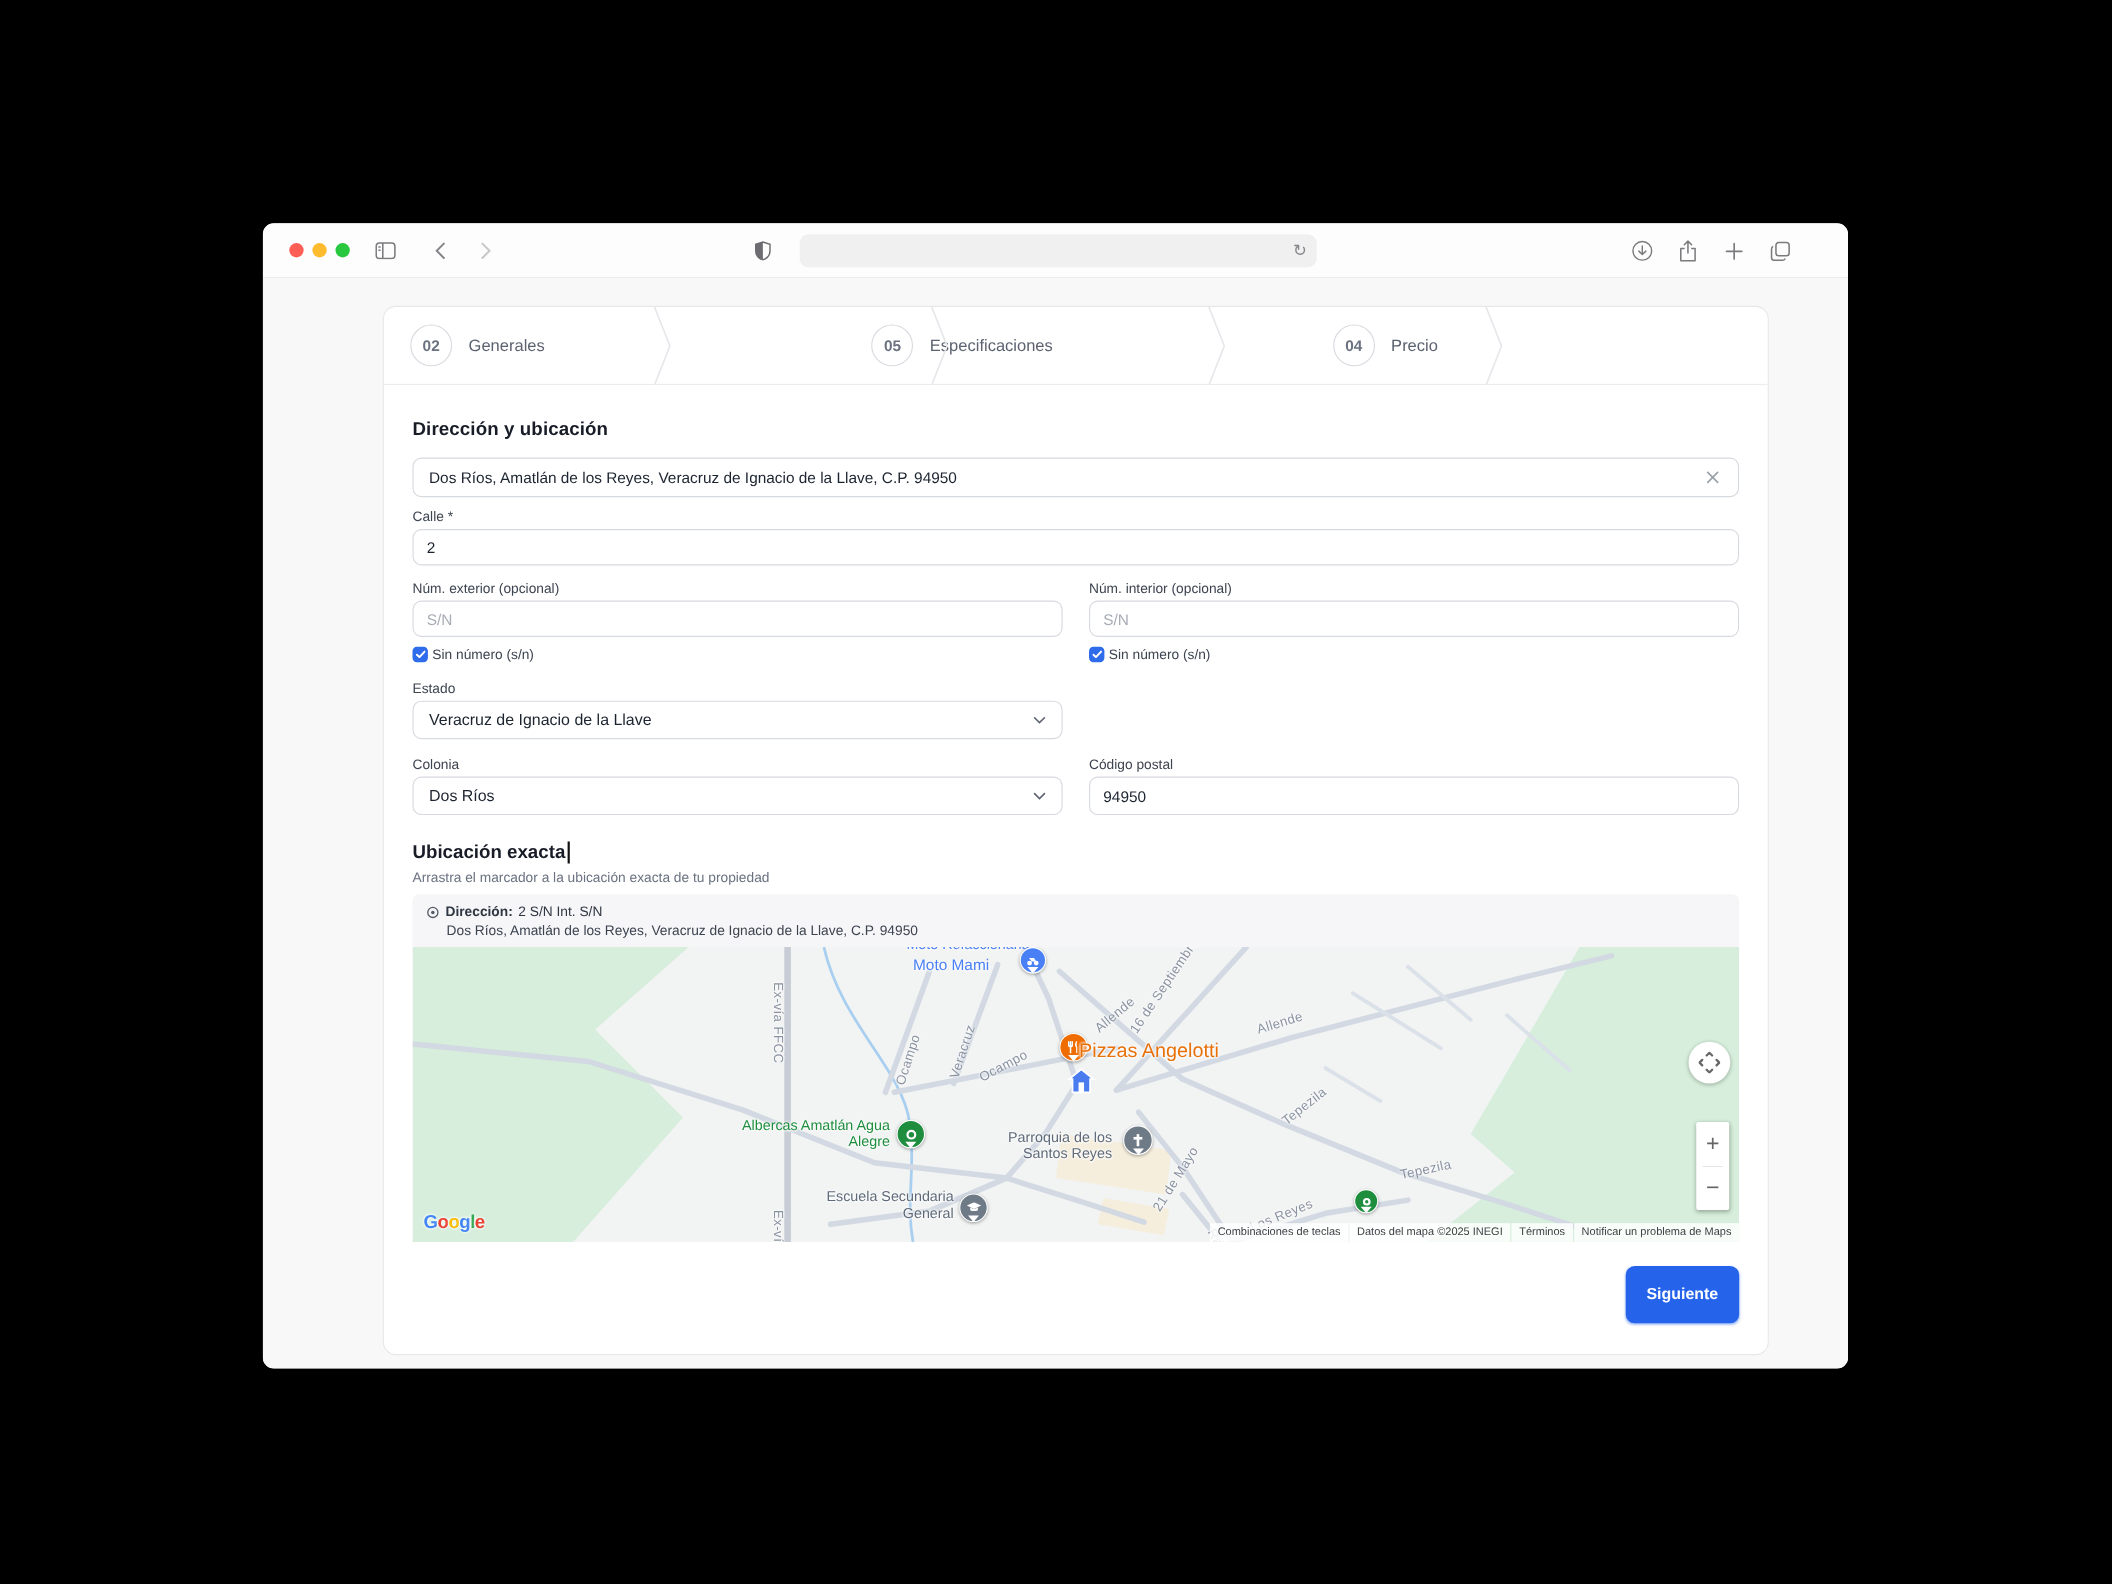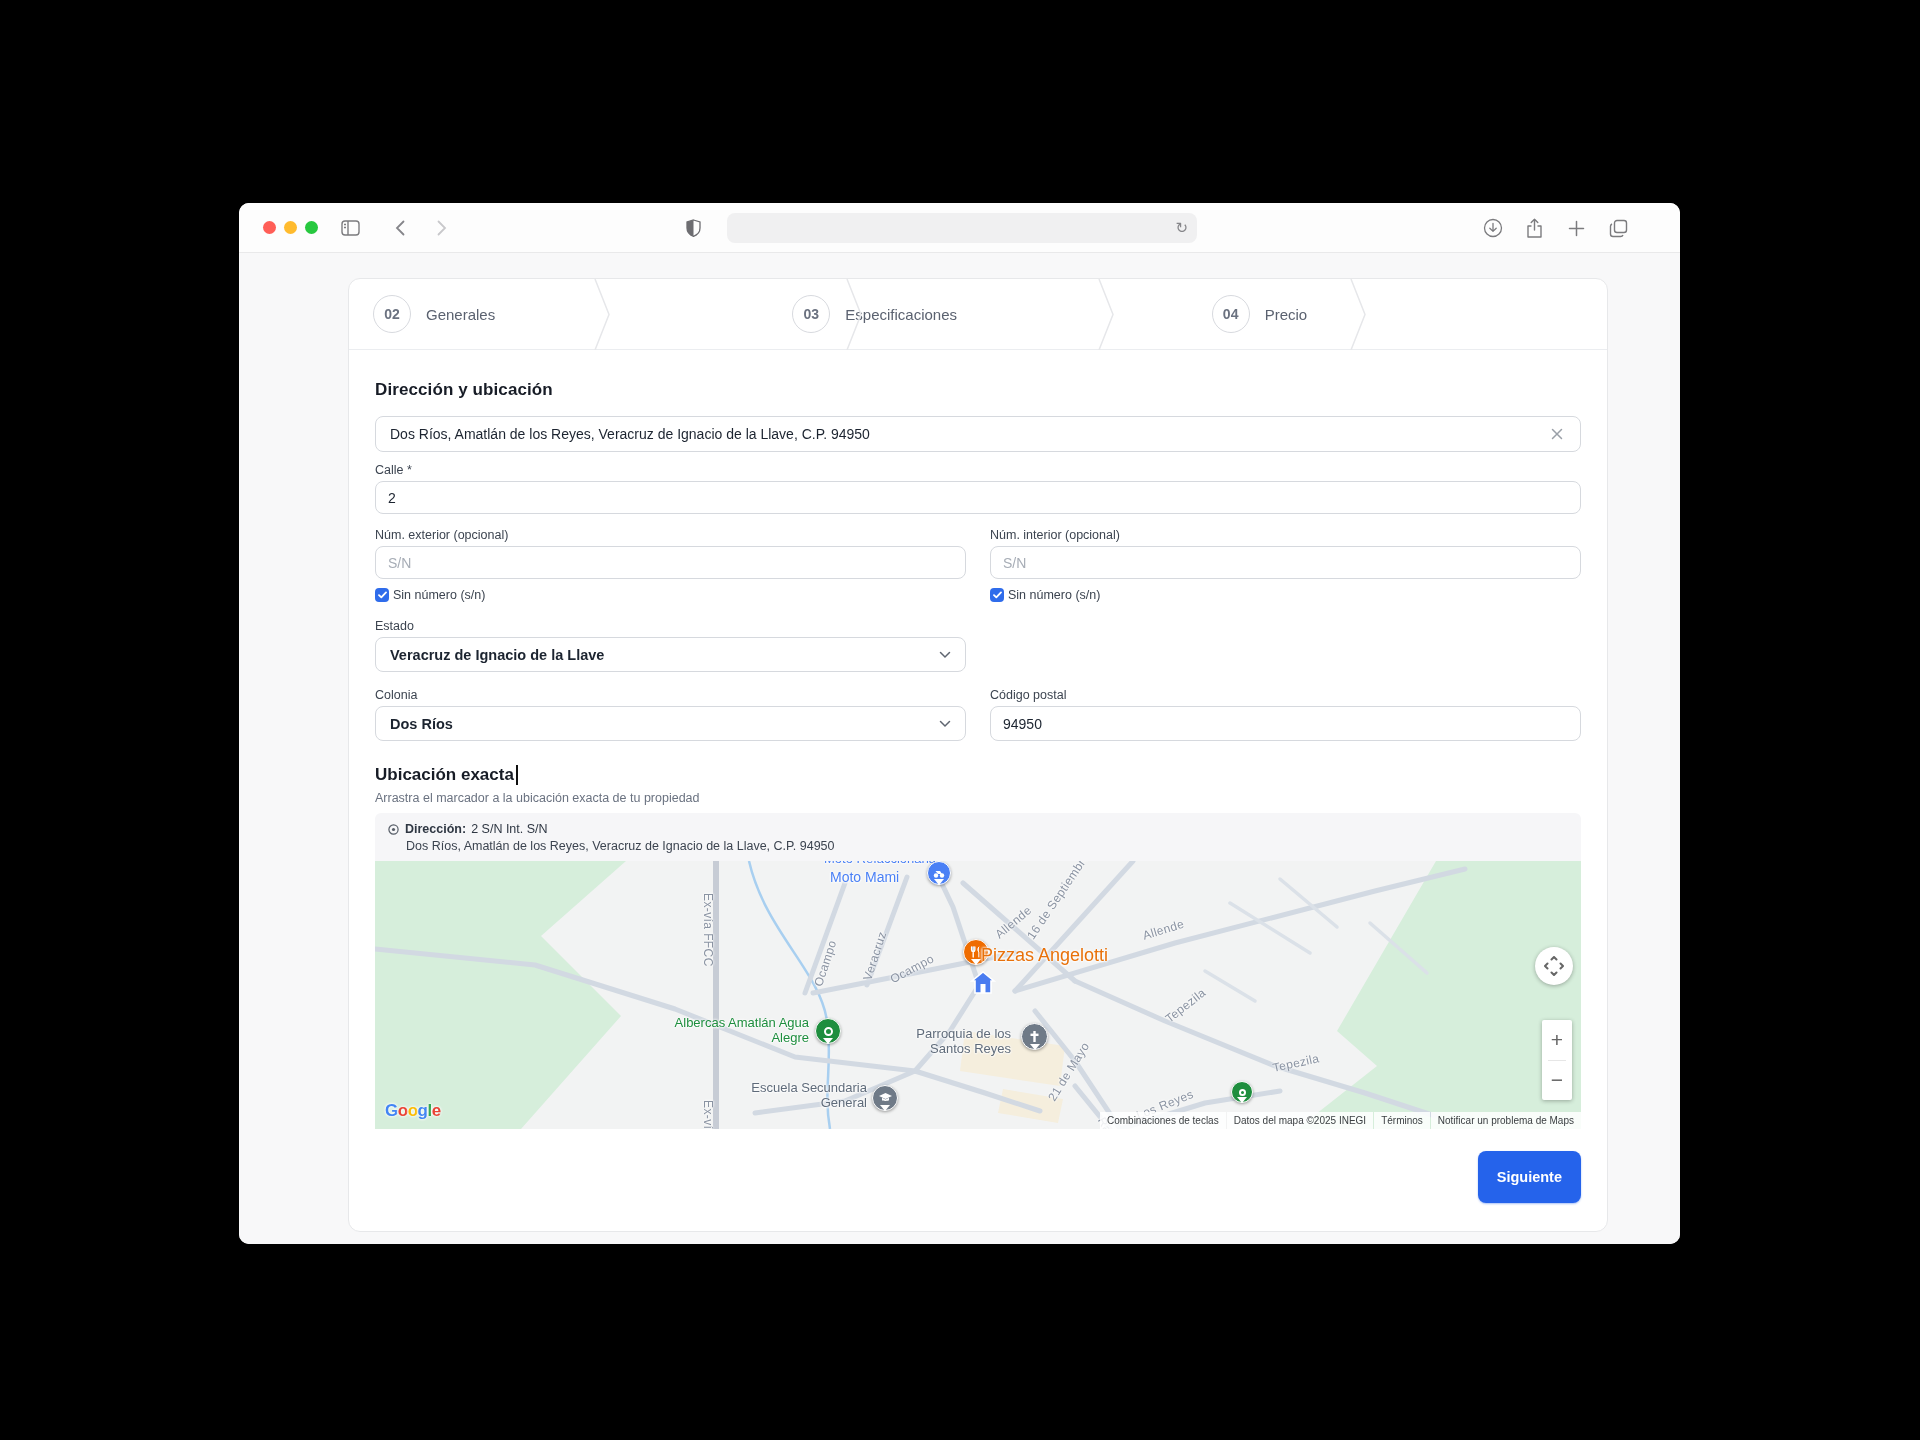--- a/index.html
+++ b/index.html
@@ -50,21 +50,21 @@
          padding:0 12px; font-size:14px; color:#1c2430; font-family:"Liberation Sans",sans-serif; outline:none; }
   .inp::placeholder { color:#a7adb6; }
   .grid2 { display:grid; grid-template-columns:1fr 1fr; column-gap:24px; margin-top:14px; }
   .chkrow { margin-top:8px; display:flex; align-items:center; gap:4px; height:16px; }
   .chk { width:14px; height:14px; border-radius:4px; background:#2f6ceb; display:flex;
          align-items:center; justify-content:center; }
   .chk svg { display:block; }
   .chklbl { font-size:12.5px; color:#3c4450; }
   .select { position:relative; margin-top:4px; height:35px; border:1px solid #d6d9de; border-radius:8px;
             display:flex; align-items:center; padding:0 14px; font-size:14.5px; color:#1c2430;
-            background:#fff; cursor:pointer;font-weight:bold; }
+            background:#fff; cursor:pointer; }
   .select .chev { margin-left:auto; color:#5f6570; display:flex; }
 
   .h2row { margin-top:24px; display:flex; align-items:center; }
   .h2 { font-size:17px; font-weight:700; color:#171c26; }
   .caret { display:inline-block; width:2px; height:20px; background:#111; margin-left:2px; }
   .sub { margin-top:6px; font-size:12.5px; color:#6a7280; }
 
   .summary { margin-top:8px; background:#f6f6f8; border-radius:6px 6px 0 0; padding:9px 12px 8px; }
   .sumline1 { display:flex; align-items:center; gap:5px; font-size:12.5px; color:#2f3743; }
   .sumline1 b { font-weight:700; }
@@ -166,21 +166,21 @@
 
   <div class="page">
     <div class="card">
 
       <div class="stepper">
         <div class="step">
           <span class="step-circle">02</span>
           <span class="step-label">Generales</span>
         </div>
         <div class="step">
-          <span class="step-circle">03</span>
+          <span class="step-circle">05</span>
           <span class="step-label">Especificaciones</span>
         </div>
         <div class="step">
           <span class="step-circle">04</span>
           <span class="step-label">Precio</span>
         </div>
         <svg class="step-sep" style="left:245px" width="16" height="71">
             <polyline points="1,0 15,35.5 1,71" fill="none" stroke="#e6e7ea" stroke-width="1.5"></polyline>
           </svg>
         <svg class="step-sep" style="left:497px" width="16" height="71">

